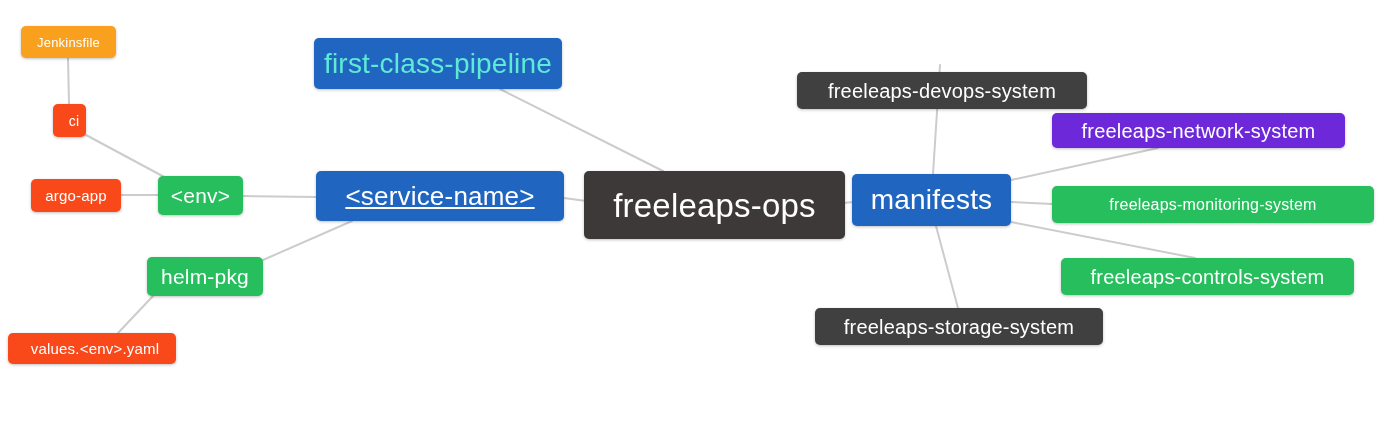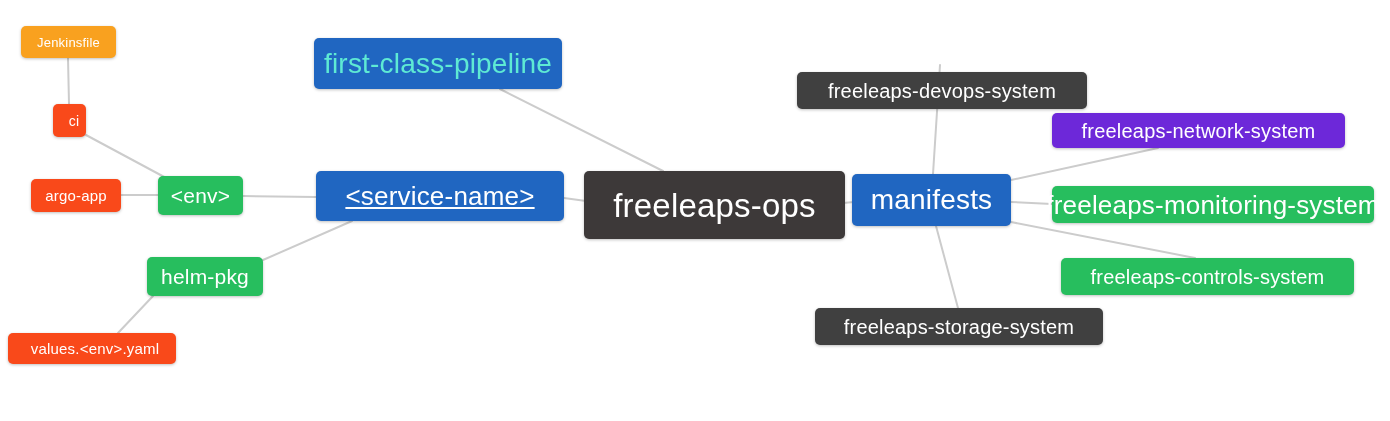--- a/index.html
+++ b/index.html
@@ -62,16 +62,16 @@
     <div class="node" style="left: 31px; top: 179px; width: 90px; height: 33px; font-size: 15px; background: rgb(249, 73, 26); color: rgb(255, 255, 255);">argo-app</div>
     <div class="node" style="left: 158px; top: 176px; width: 85px; height: 39px; font-size: 21px; background: rgb(39, 190, 94); color: rgb(255, 255, 255);">&lt;env&gt;</div>
     <div class="node" style="left: 147px; top: 257px; width: 116px; height: 39px; font-size: 21px; background: rgb(39, 190, 94); color: rgb(255, 255, 255);">helm-pkg</div>
     <div class="node" style="left: 8px; top: 333px; width: 168px; height: 31px; font-size: 15px; background: rgb(249, 73, 26); color: rgb(255, 255, 255); padding-left: 6px;">values.&lt;env&gt;.yaml</div>
     <div class="node" style="left: 314px; top: 38px; width: 248px; height: 51px; font-size: 28px; background: rgb(32, 102, 193); color: #5eead4;">first-class-pipeline</div>
     <div class="node" style="left: 316px; top: 171px; width: 248px; height: 50px; font-size: 26px; background: rgb(32, 102, 193); color: rgb(255, 255, 255); text-decoration: underline;">&lt;service-name&gt;</div>
     <div class="node" style="left: 584px; top: 171px; width: 261px; height: 68px; font-size: 33px; background: rgb(61, 57, 57); color: rgb(255, 255, 255);">freeleaps-ops</div>
     <div class="node" style="left: 852px; top: 174px; width: 159px; height: 52px; font-size: 28px; background: rgb(32, 102, 193); color: rgb(255, 255, 255);">manifests</div>
     <div class="node" style="left: 797px; top: 28px; width: 290px; height: 37px; font-size: 20px; background: #404040; color: rgb(255, 255, 255); margin-top: 44px;">freeleaps-devops-system</div>
     <div class="node" style="left: 1052px; top: 113px; width: 293px; height: 35px; font-size: 20px; background: #6d28d9; color: rgb(255, 255, 255);">freeleaps-network-system</div>
-    <div class="node" style="left: 1052px; top: 186px; width: 322px; height: 37px; font-size: 26px; background: rgb(39, 190, 94); color: rgb(255, 255, 255);">freeleaps-monitoring-system</div>
+    <div class="node" style="left: 1052px; top: 186px; width: 322px; height: 37px; font-size: 16px; background: rgb(39, 190, 94); color: rgb(255, 255, 255);">freeleaps-monitoring-system</div>
     <div class="node" style="left: 1061px; top: 258px; width: 293px; height: 37px; font-size: 20px; background: rgb(39, 190, 94); color: rgb(255, 255, 255);">freeleaps-controls-system</div>
     <div class="node" style="left: 815px; top: 308px; width: 288px; height: 37px; font-size: 20px; background: #404040; color: rgb(255, 255, 255);">freeleaps-storage-system</div>
   </div>
 
 </body></html>

